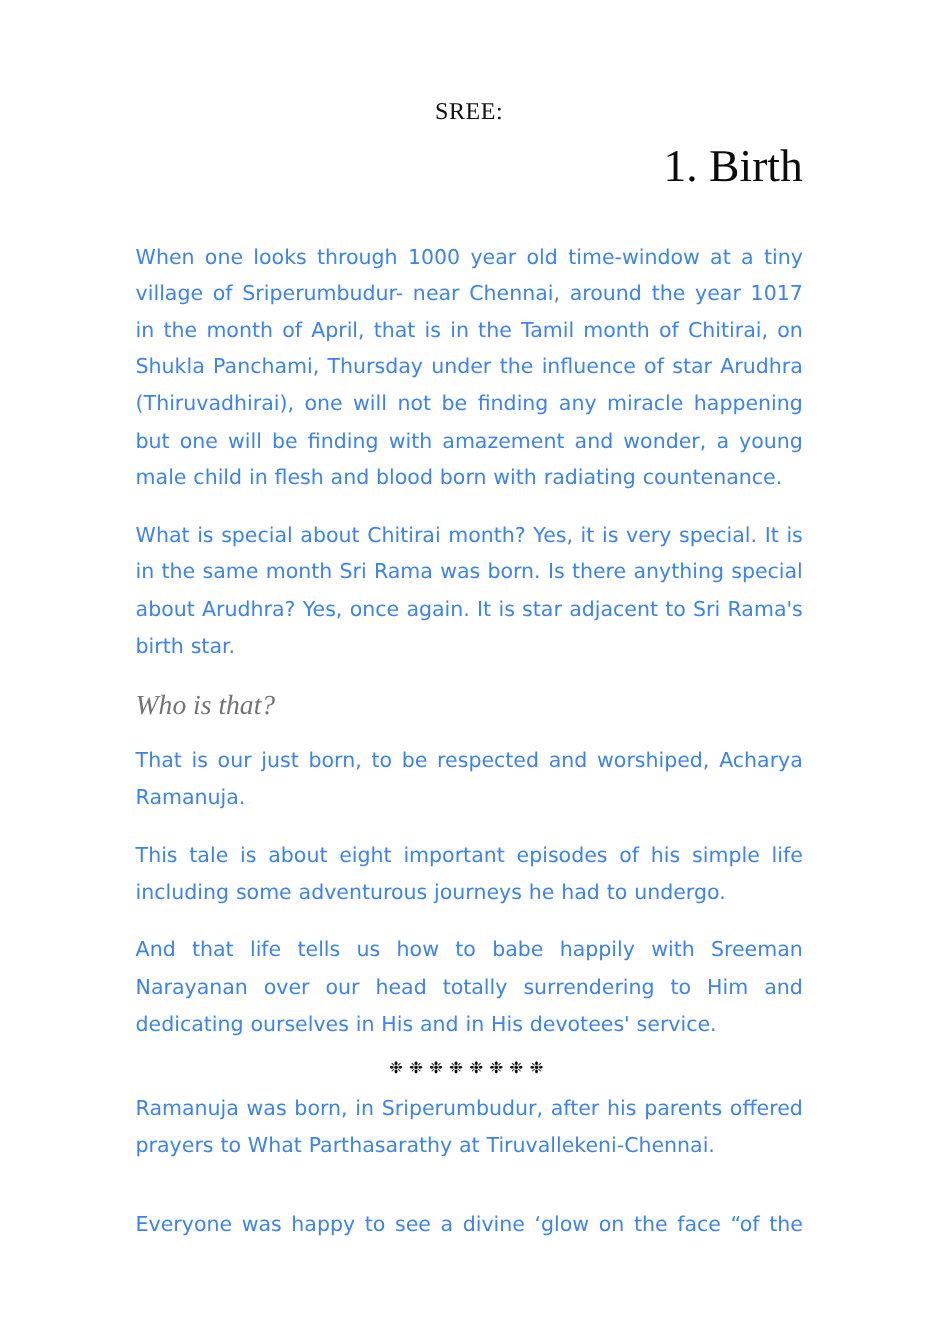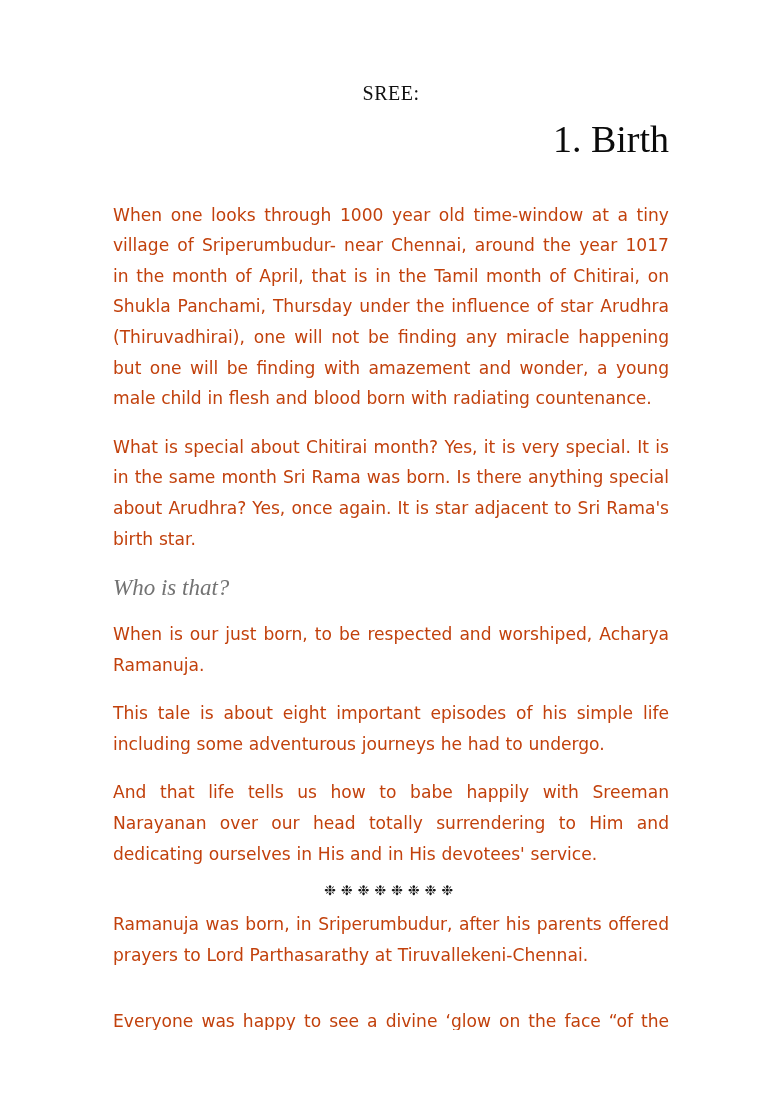--- a/index.html
+++ b/index.html
@@ -61,21 +61,21 @@
 
   
   .body-block {
     margin-top: 38px;
   }
 
   p.para {
     font-family: "DejaVu Sans", "Liberation Sans", sans-serif;
     font-size: 17.1px;
     line-height: 30.6px;
-    color: #c2410c;
+    color: #3b82f6;
     margin: 0;
     text-align: justify;
     text-justify: inter-word;
     -webkit-font-smoothing: antialiased;
     word-spacing: 0.3px;
   }
 
   
   .gap-para { height: 18px; }
   .gap-sub-before { height: 20px; }
@@ -115,33 +115,33 @@
       <div class="gap-para"></div>
 
       <p class="para">What is special about Chitirai month? Yes, it is very special. It is in the same month Sri Rama was born.  Is there anything special about Arudhra? Yes, once again. It is star adjacent to Sri Rama's birth star.</p>
 
       <div class="gap-sub-before"></div>
 
       <h2 class="subhead">Who is that?</h2>
 
       <div class="gap-sub-after"></div>
 
-      <p class="para">When is our just born, to be respected and worshiped, Acharya Ramanuja.</p>
+      <p class="para">That is our just born, to be respected and worshiped, Acharya Ramanuja.</p>
 
       <div class="gap-para"></div>
 
       <p class="para">This tale is about eight important episodes of his simple life including some adventurous journeys he had to undergo.</p>
 
       <div class="gap-para"></div>
 
       <p class="para">And that life tells us how to babe happily with Sreeman Narayanan over our head totally surrendering to Him and dedicating ourselves in His and in His devotees' service.</p>
 
       <div class="divider"><span class="orn">❉</span><span class="orn">❉</span><span class="orn">❉</span><span class="orn">❉</span><span class="orn">❉</span><span class="orn">❉</span><span class="orn">❉</span><span class="orn">❉</span></div>
 
-      <p class="para">Ramanuja was born, in Sriperumbudur, after his parents offered prayers to Lord Parthasarathy at Tiruvallekeni-Chennai.</p>
+      <p class="para">Ramanuja was born, in Sriperumbudur, after his parents offered prayers to What Parthasarathy at Tiruvallekeni-Chennai.</p>
 
       <div class="gap-para"></div>
 
 
       <div class="gap-para"></div>
 
       <p class="para">Everyone was happy to see a divine ‘glow on the face “of the new-born. All of them were sure that the babe carried a message, message of divinity and that too to last forever.</p>
 
     </div>
   </div>

